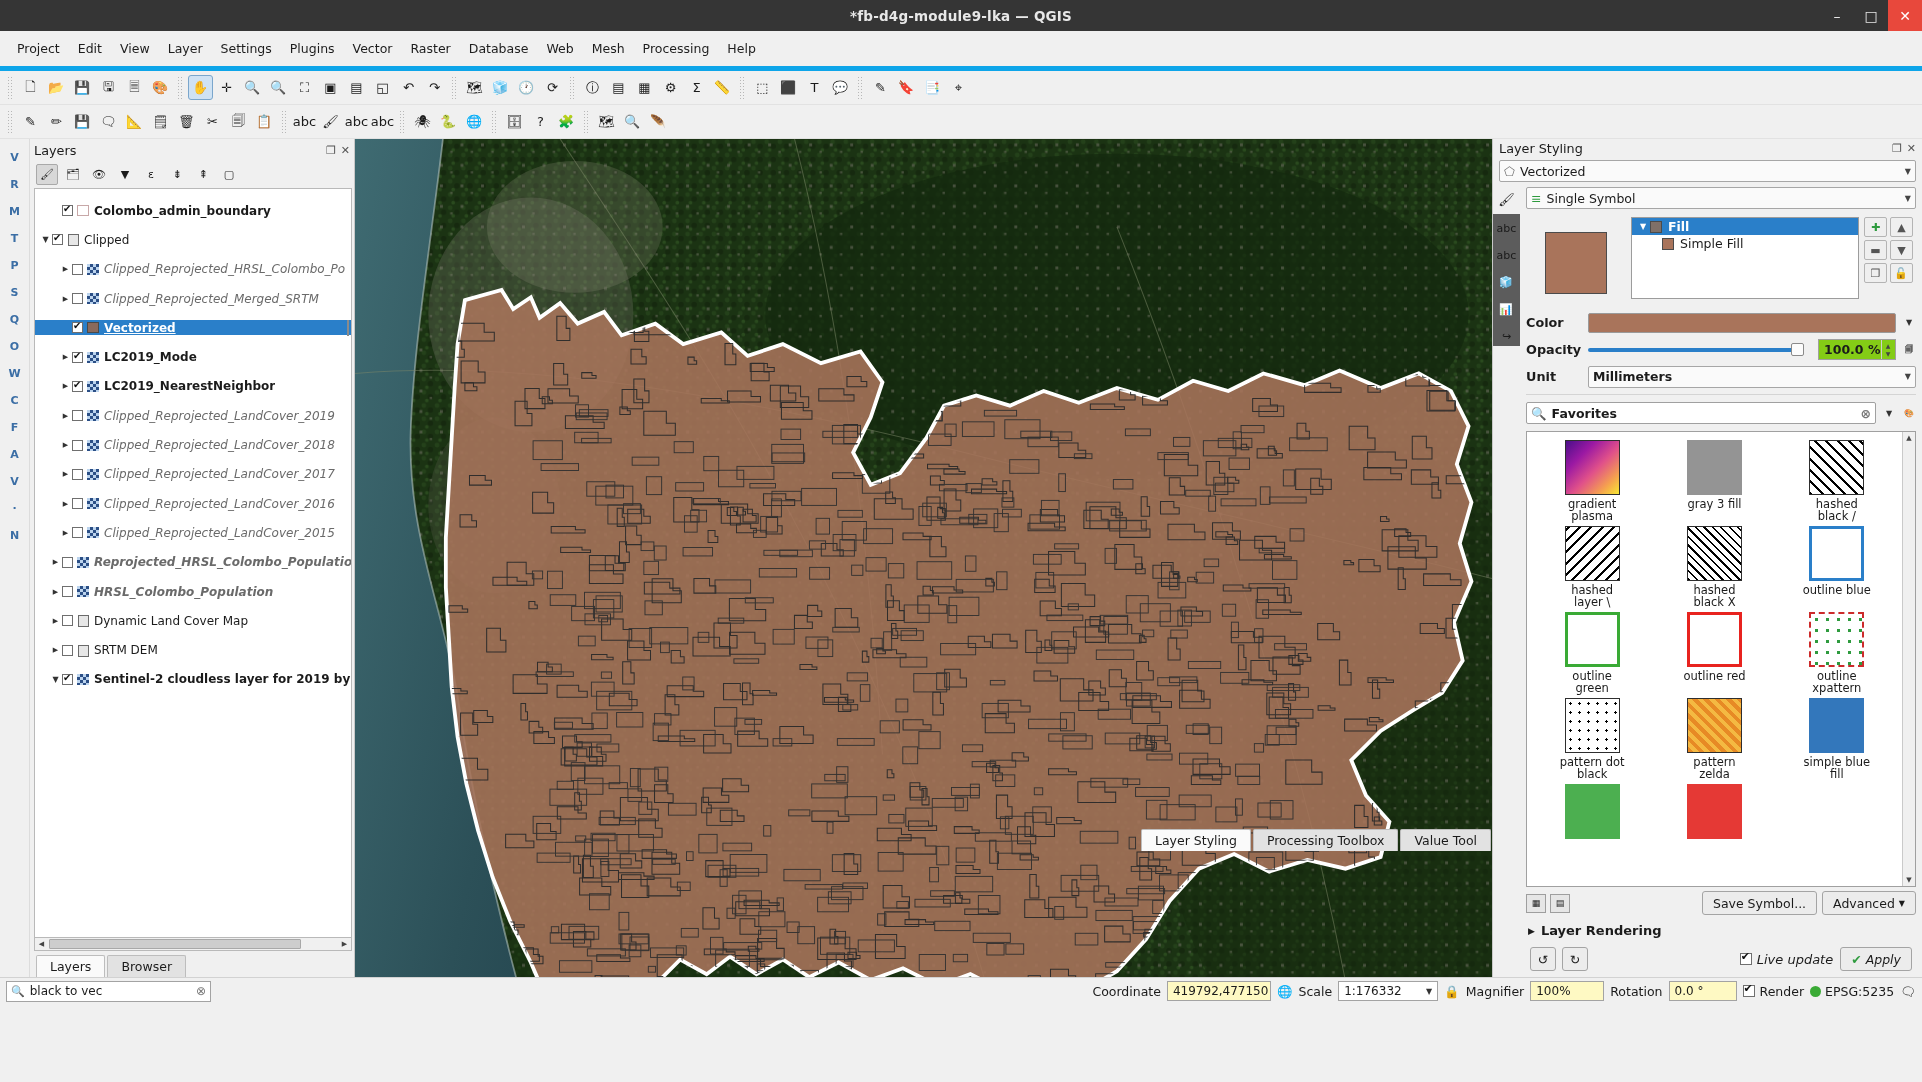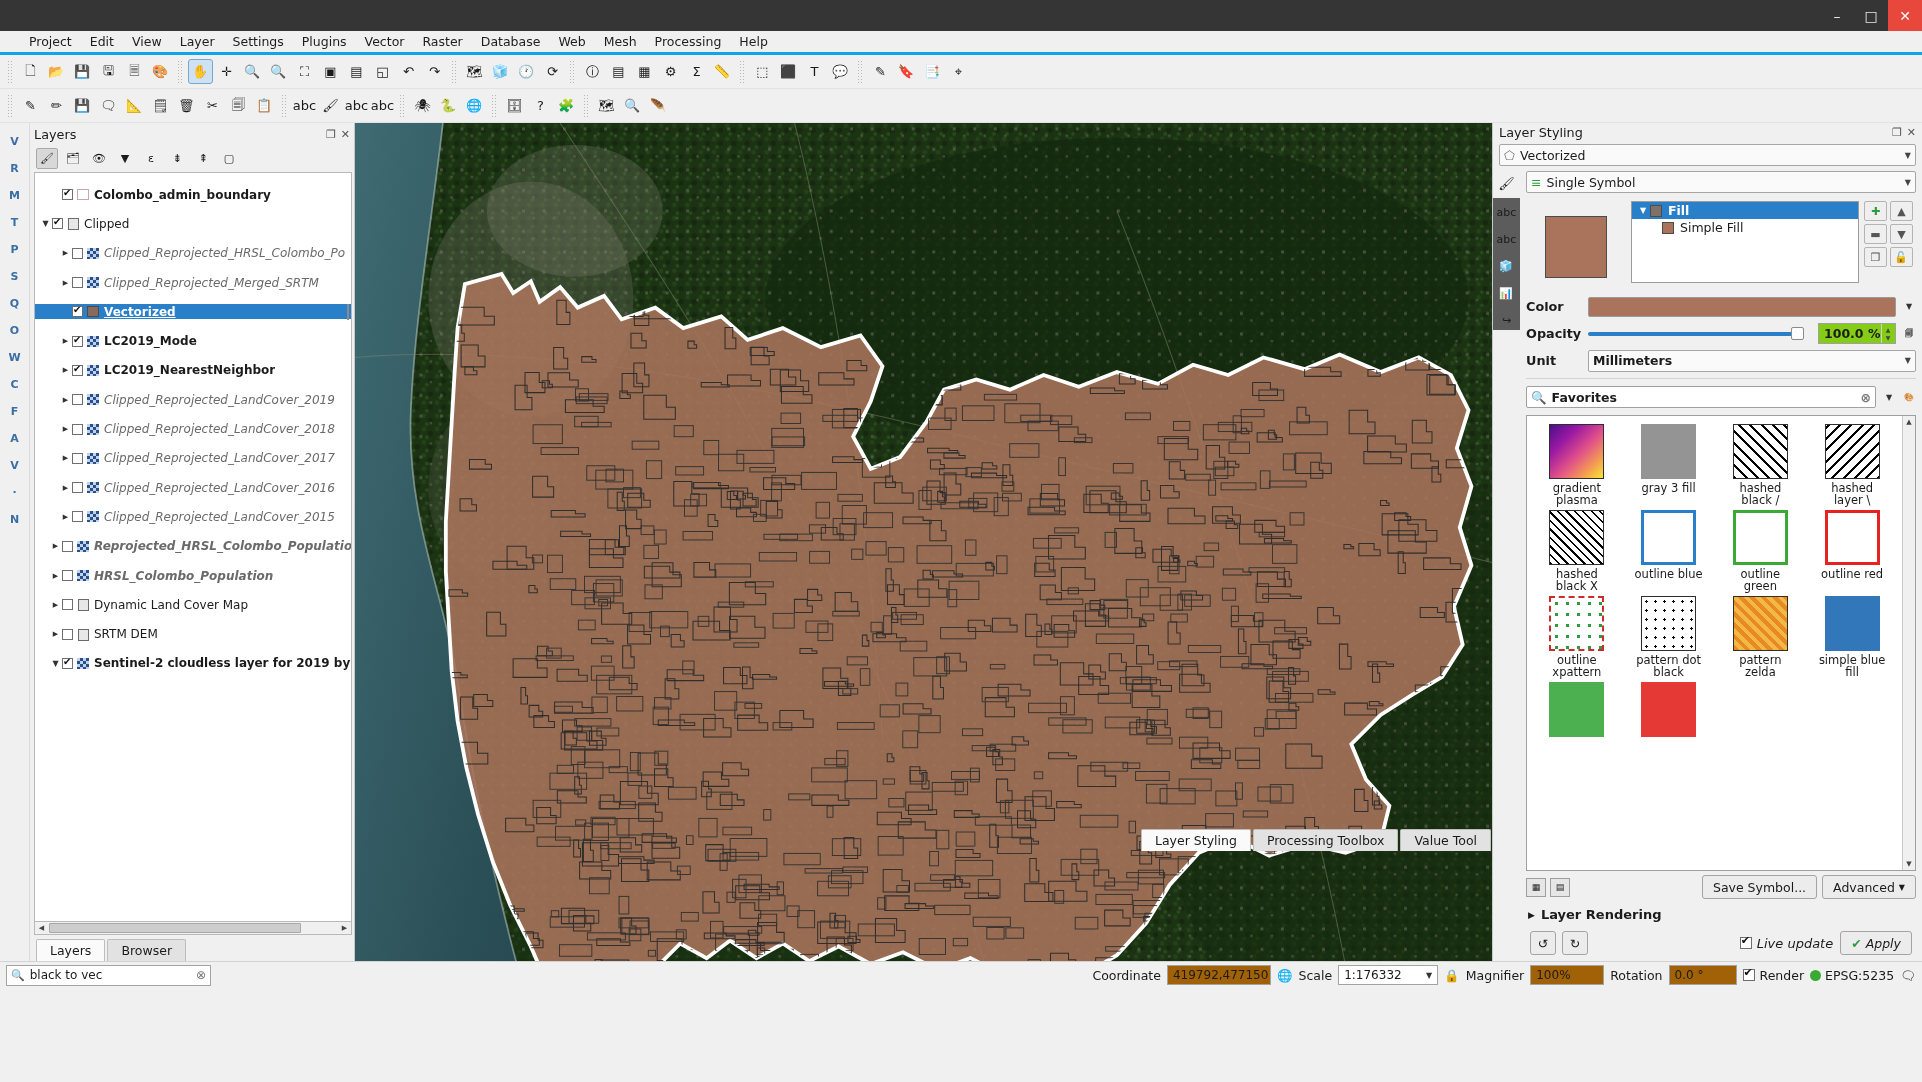--- a/index.html
+++ b/index.html
@@ -18,22 +18,22 @@
   .titlebar .title {
     position:absolute; left:0; right:0; text-align:center;
     font-size:13.5px; font-weight:bold; letter-spacing:.2px;
   }
   .winbtns { margin-left:auto; display:flex; height:100%; z-index:2; }
   .winbtn { width:34px; height:31px; display:flex; align-items:center; justify-content:center;
             color:#e6e6e6; font-size:14px; }
   .winbtn.close { background:#e8483c; color:#fff; }
   
   .menubar {
-    height:24px; background:#f0f0f0; display:flex; align-items:center;
-    padding-left:20px; border-bottom:3px solid #0ea5e9;
+    height:40px; background:#f0f0f0; display:flex; align-items:center;
+    padding-left:8px; border-bottom:5px solid #0ea5e9;
   }
   .menu-item { padding:2px 9px; font-size:12.5px; color:#1d1d1d; }
   
   .toolbar {
     height:34px; background:#f0f0f0; display:flex; align-items:center;
     padding-left:4px; border-bottom:1px solid #e2e2e2; gap:1px;
   }
   .tbbtn {
     width:25px; height:25px; display:flex; align-items:center; justify-content:center;
     border-radius:3px; position:relative; font-size:13px;
@@ -171,21 +171,21 @@
                   font-size:6px; color:#444; border-left:1px solid #cfcfcf; line-height:8px;}
   .searchbox {
     flex:1; height:22px; background:#fff; border:1px solid #a0a0a0; display:flex; align-items:center;
     padding:0 4px; gap:5px; font-size:12.5px; border-radius:2px;
   }
   .gallery {
     flex:1; background:#fff; border:1px solid #a0a0a0; margin-top:5px; min-height:0;
     display:flex; position:relative; overflow:hidden;
   }
   .gal-grid {
-    flex:1; display:grid; grid-template-columns:repeat(4,1fr); padding:8px 4px 0 4px;
+    flex:1; display:grid; grid-template-columns:repeat(3,1fr); padding:8px 4px 0 4px;
     align-content:start; gap:4px 0;
   }
   .gal-item { display:flex; flex-direction:column; align-items:center; gap:3px; }
   .gal-thumb { width:55px; height:55px; border:1px solid #2e2e2e; }
   .gal-label { font-size:11.5px; text-align:center; line-height:12px; max-width:72px; }
   .gal-scroll { width:13px; background:#f0f0f0; border-left:1px solid #cacaca;
                 display:flex; flex-direction:column; justify-content:space-between; align-items:center;
                 font-size:7px; color:#444; padding:2px 0; }
   .galbottom { display:flex; align-items:center; padding:4px 0 2px 0; gap:4px; }
   .viewbtn { width:20px; height:19px; border:1px solid #9e9e9e; background:#e6e6e6;
@@ -197,33 +197,34 @@
   .layer-render { display:flex; align-items:center; gap:6px; padding:6px 2px; font-size:13px; font-weight:bold; }
   .sp-footer { display:flex; align-items:center; padding:3px 4px 6px 4px; gap:6px; }
   .chk { width:12px;height:12px;border:1px solid #6f6f6f;background:#fff;position:relative; }
   .chk.checked:after{content:"✔";position:absolute;left:0;top:-4px;font-size:11px;color:#111;}
   .apply-btn { background:#ececec; border:1px solid #a4a4a4; }
   
   .statusbar {
     height:27px; background:#f0f0f0; border-top:1px solid #d2d2d2;
     display:flex; align-items:center; padding:0 6px; gap:6px; font-size:12.5px;
   }
-  .sb-input { height:20px; background:#a16207; border:1px solid #a3a3a3; display:flex; align-items:center;
+  .sb-input { height:20px; background:#fef9c3; border:1px solid #a3a3a3; display:flex; align-items:center;
               padding:0 5px; font-size:12px; }
   .sb-combo { height:20px; background:#fff; border:1px solid #a3a3a3; display:flex; align-items:center;
               padding:0 5px; font-size:12px; position:relative; gap:6px; }
   .sb-combo .cc { font-size:8px; color:#333; }
   .locator { width:205px; height:21px; background:#fff; border:1px solid #a3a3a3;
              display:flex; align-items:center; padding:0 4px; gap:5px; font-size:12px; }
   .dot { width:11px;height:11px;border-radius:50%; }
 </style>
 </head>
 <body>
 
 <div class="titlebar">
+  <div class="title">*fb-d4g-module9-lka — QGIS</div>
   <div class="winbtns">
     <div class="winbtn">–</div>
     <div class="winbtn">□</div>
     <div class="winbtn close">✕</div>
   </div>
 </div>
 
 <div class="menubar" id="menubar">
     <div class="menu-item">Project</div>
     <div class="menu-item">Edit</div>

